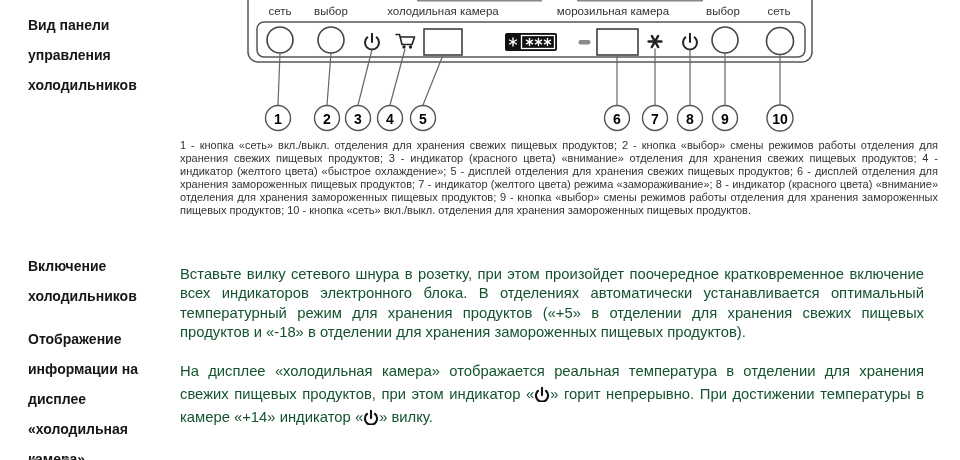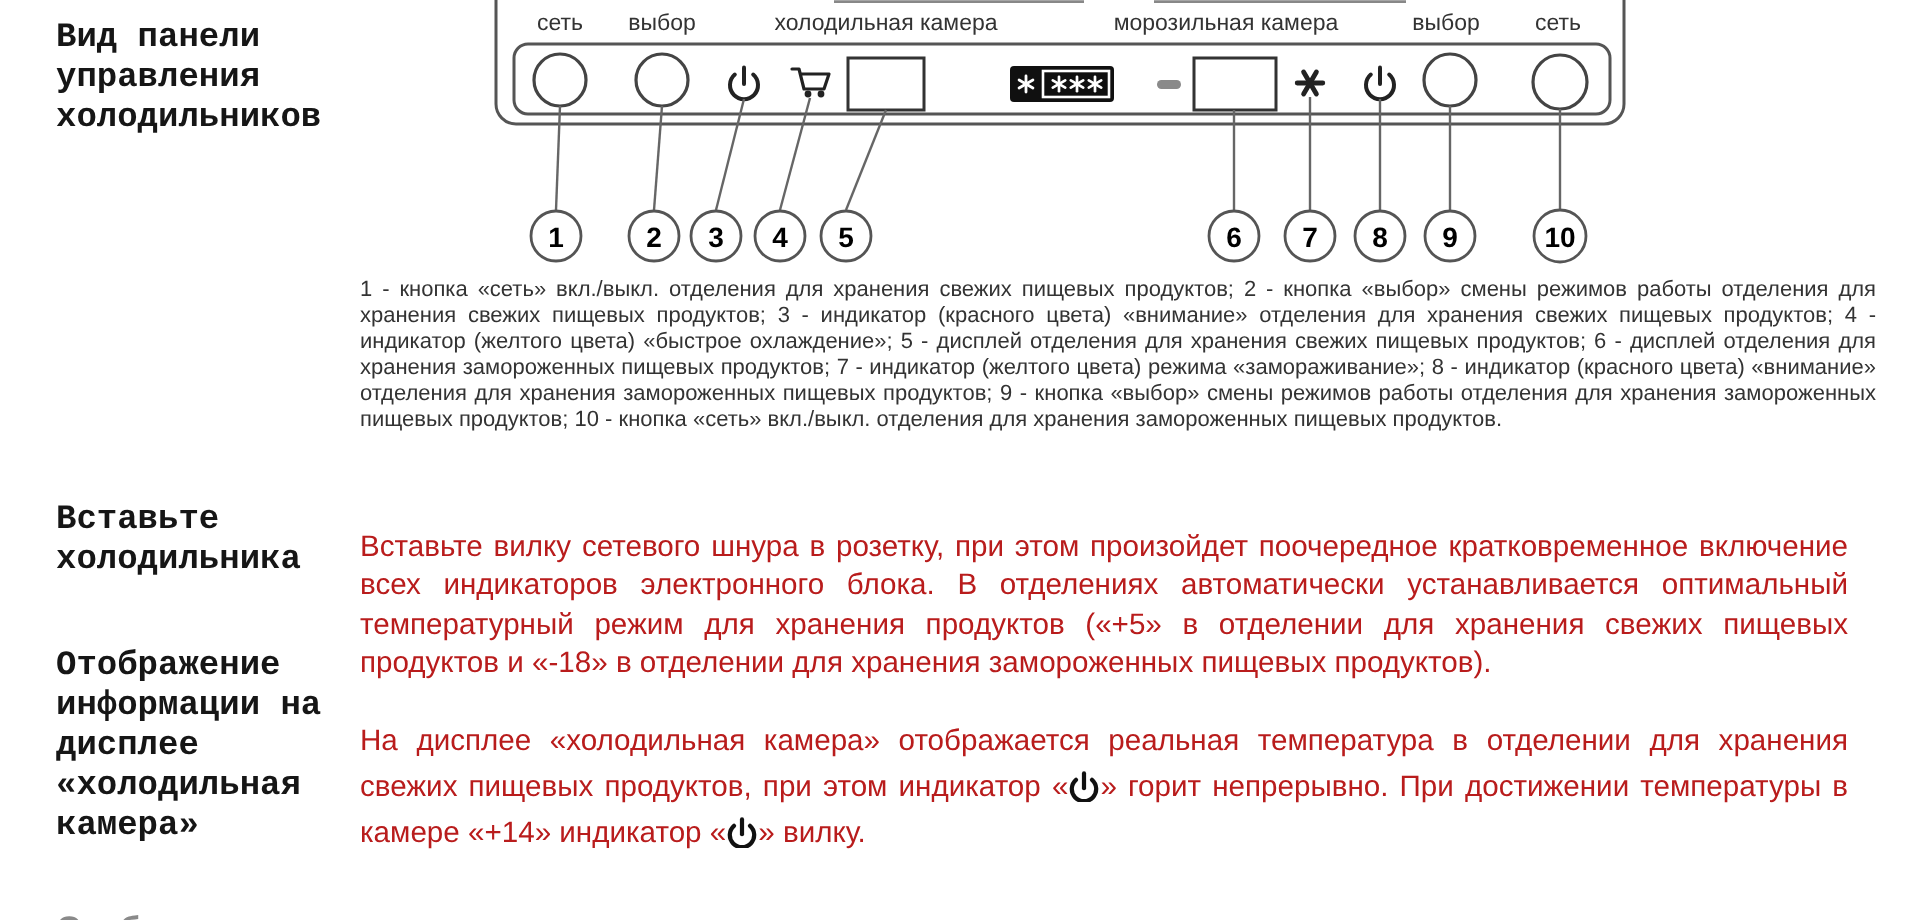--- a/index.html
+++ b/index.html
@@ -2,47 +2,47 @@
 <html><head>
 <meta charset="utf-8">
 <style>
   html,body{margin:0;padding:0;}
   body{
     width:960px;height:460px;overflow:hidden;background:#ffffff;
     font-family:"Liberation Sans",sans-serif;position:relative;color:#1f1f1f;
   }
   .side-heading{
     position:absolute;left:28px;width:146px;
-    font-weight:bold;font-size:17px;line-height:20px;color:#161616;font-family:Liberation Mono, monospace;
+    font-weight:bold;font-size:14px;line-height:30px;color:#161616;
   }
   #heading-panel{top:10px;}
   #heading-power{top:251px;}
   #heading-display{top:324px;width:134px;}
   .diagram{position:absolute;left:0;top:0;}
   svg text{font-family:"Liberation Sans",sans-serif;}
   .legend-text{
     position:absolute;left:180px;top:139px;width:758px;
     font-size:11px;line-height:13.1px;text-align:justify;color:#333333;
   }
   .body-para{
     position:absolute;left:180px;width:744px;
-    font-size:14.8px;line-height:19.4px;text-align:justify;color:#b91c1c;
+    font-size:14.8px;line-height:19.4px;text-align:justify;color:#14532d;
   }
   #para-power{top:250px;}
   #para-display{top:345px;line-height:23px;}
   .pwr-inline{display:inline-block;vertical-align:-3px;}
   .next-peek{
     position:absolute;left:28px;top:455px;font-weight:bold;font-size:17px;color:#8a8a8a;
   }
 </style>
 </head>
 <body>
 
 <div class="side-heading" id="heading-panel">Вид панели управления холодильников</div>
-<div class="side-heading" id="heading-power">Вставьте холодильника</div>
+<div class="side-heading" id="heading-power">Включение холодильников</div>
 <div class="side-heading" id="heading-display">Отображение информации на дисплее «холодильная камера»</div>
 
 <svg class="diagram" width="960" height="145" viewBox="0 0 960 145">
   <defs>
     <g id="star6" stroke-linecap="round">
       <line x1="0" y1="-4" x2="0" y2="4"></line>
       <line x1="-3.46" y1="-2" x2="3.46" y2="2"></line>
       <line x1="-3.46" y1="2" x2="3.46" y2="-2"></line>
     </g>
     <g id="pwr" fill="none" stroke-linecap="round">

